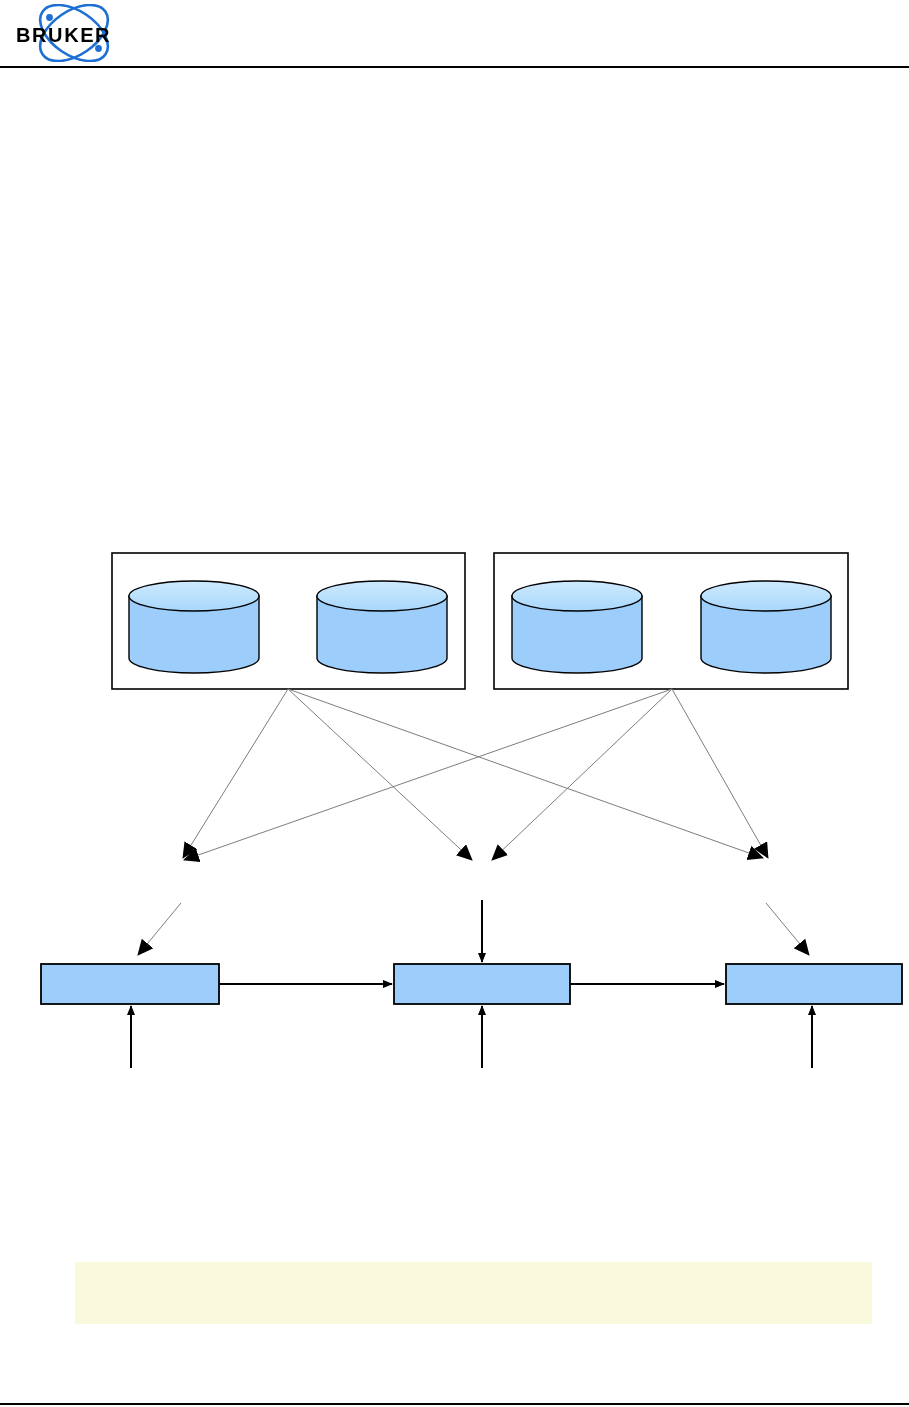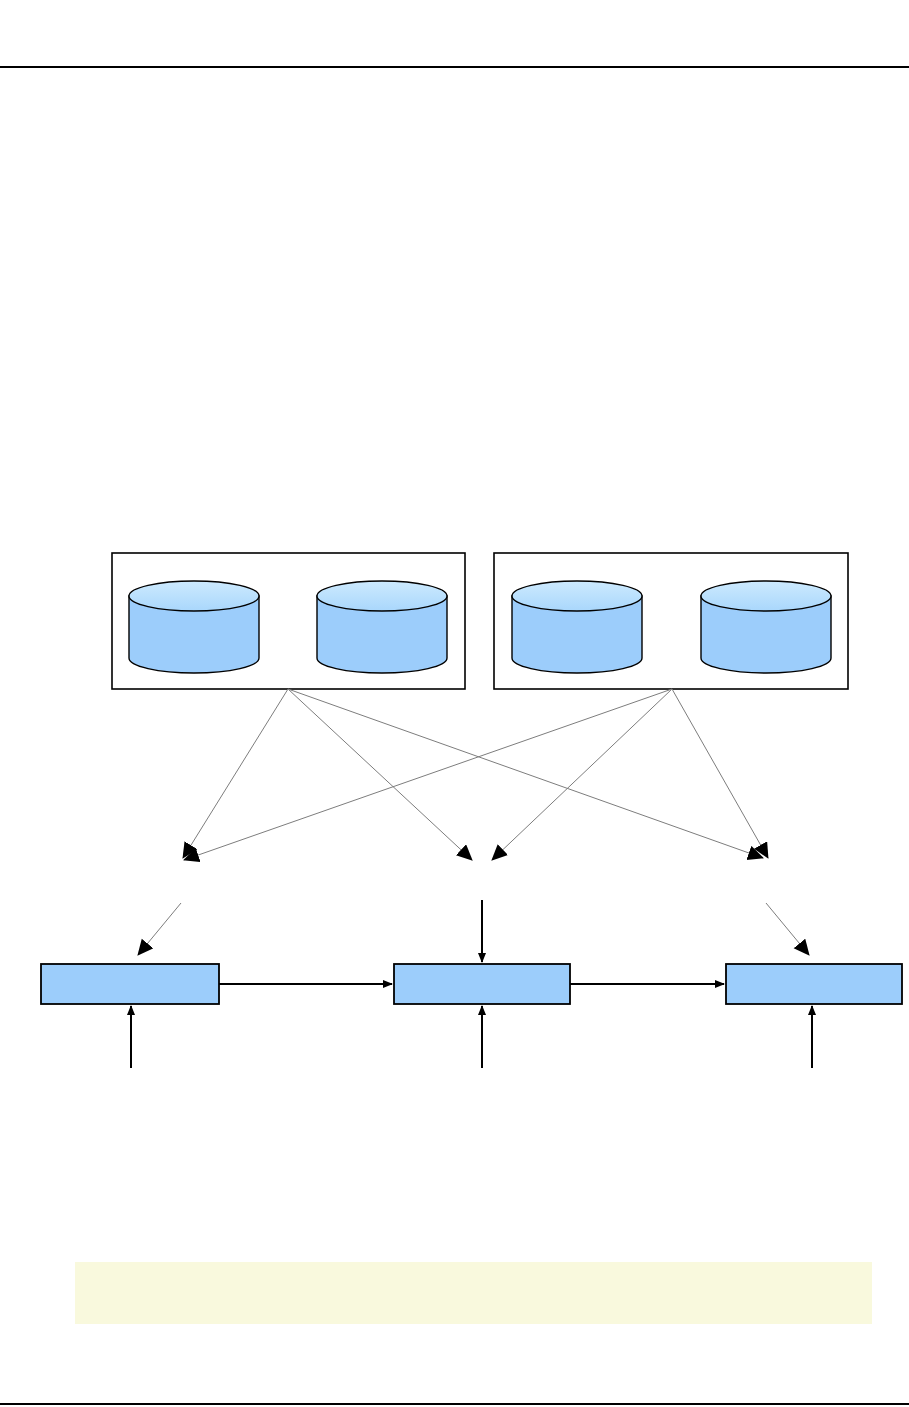--- a/index.html
+++ b/index.html
@@ -78,20 +78,32 @@
     white-space: pre-wrap;
   }
 </style>
 </head>
 <body>
 
 <div id="page">
 
   <div id="header">
 
+    <div id="logo">
+      <svg width="120" height="58" viewBox="0 0 120 58" xmlns="http://www.w3.org/2000/svg">
+        <g fill="none" stroke="#1d6fd4" stroke-width="2.6">
+          <ellipse cx="60" cy="29" rx="38" ry="22" transform="rotate(34 60 29)"></ellipse>
+          <ellipse cx="60" cy="29" rx="38" ry="22" transform="rotate(-34 60 29)"></ellipse>
+        </g>
+        <circle cx="35.5" cy="13.5" r="3.4" fill="#1d6fd4"></circle>
+        <circle cx="84.5" cy="44.5" r="3.4" fill="#1d6fd4"></circle>
+        <rect x="0" y="22.5" width="120" height="15" fill="#ffffff" opacity="0"></rect>
+        <text x="2" y="37.5" font-family="'Liberation Sans', sans-serif" font-size="20" font-weight="bold" letter-spacing="1.6" fill="#000000">BRUKER</text>
+      </svg>
+    </div>
 
     <div id="header-rule"></div>
   </div>
 
   <svg id="diagram" viewBox="0 0 909 1407" xmlns="http://www.w3.org/2000/svg">
 
     <defs>
       <marker id="arrow-solid" markerWidth="11" markerHeight="11" refX="9" refY="4" orient="auto" markerUnits="userSpaceOnUse">
         <path d="M0,0 L10,4 L0,8 z" fill="#000000"></path>
       </marker>

